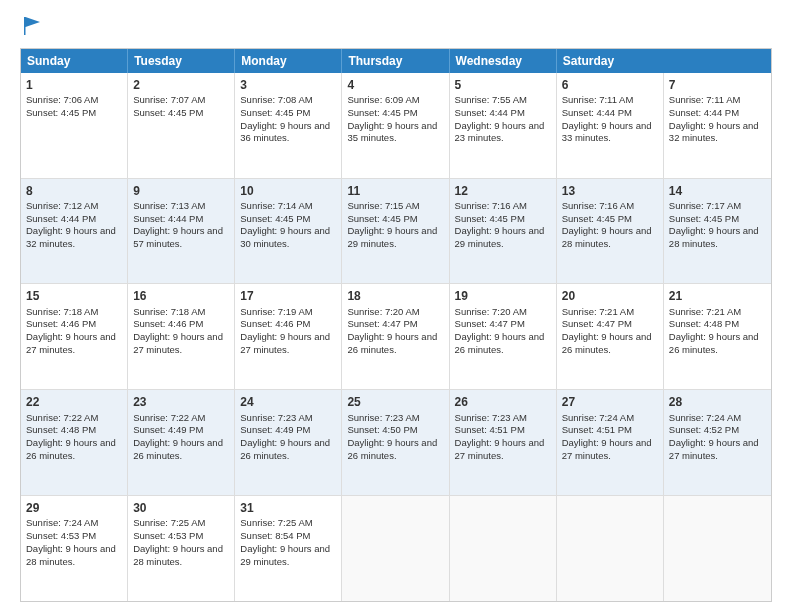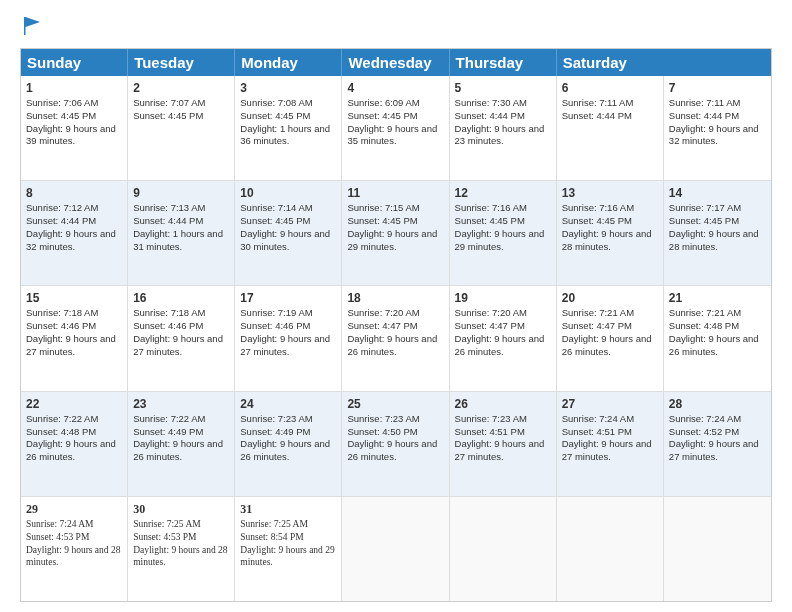--- a/index.html
+++ b/index.html
@@ -58,38 +58,38 @@
       border: 1px solid #ccc;
     }
     .cal-header {
       display: grid;
       grid-template-columns: repeat(7, 1fr);
       background: #2a7fc1;
     }
     .cal-header-cell {
       color: #fff;
       font-weight: bold;
-      font-size: 15px;
+      font-size: 12px;
       padding: 5px 6px;
       text-align: left;
       border-right: 1px solid #5a9fd4;
     }
     .cal-header-cell:last-child { border-right: none; }
     .cal-body {
       flex: 1;
       display: flex;
       flex-direction: column;
     }
     .cal-week {
       display: grid;
       grid-template-columns: repeat(7, 1fr);
       flex: 1;
       border-bottom: 1px solid #ddd;
     }
-    .cal-week:last-child { border-bottom: none; font-family: Liberation Serif, serif; }
+    .cal-week:last-child { border-bottom: none; }
     .cal-cell {
       padding: 4px 5px;
       border-right: 1px solid #ddd;
       font-size: 9.5px;
       color: #333;
       line-height: 1.35;
       vertical-align: top;
       background: #fff;
     }
     .cal-cell:last-child { border-right: none; }
@@ -126,37 +126,37 @@
       <div class="main-title"></div>
       <div class="subtitle"></div>
     </div>
   </div>
 
   <div class="calendar">
     <div class="cal-header">
     <div class="cal-header-cell">Sunday</div>
         <div class="cal-header-cell">Tuesday</div>
         <div class="cal-header-cell">Monday</div>
+        <div class="cal-header-cell">Thursday</div>
         <div class="cal-header-cell">Wednesday</div>
-        <div class="cal-header-cell">Thursday</div>
         <div class="cal-header-cell">Saturday</div>
       </div>
     <div class="cal-body">
     <div class="cal-week">
-          <div class="cal-cell"><span class="day-num">1</span><span>Sunrise: 7:06 AM</span><br><span>Sunset: 4:45 PM</span><br><span>Daylight: 9 hours and 39 minutes.</span></div>
+          <div class="cal-cell"><span class="day-num">1</span><span>Sunrise: 7:06 AM</span><br><span>Sunset: 4:45 PM</span><br></div>
           <div class="cal-cell"><span class="day-num">2</span><span>Sunrise: 7:07 AM</span><br><span>Sunset: 4:45 PM</span><br></div>
-          <div class="cal-cell"><span class="day-num">3</span><span>Sunrise: 7:08 AM</span><br><span>Sunset: 4:45 PM</span><br><span>Daylight: 1 hours and 36 minutes.</span></div>
+          <div class="cal-cell"><span class="day-num">3</span><span>Sunrise: 7:08 AM</span><br><span>Sunset: 4:45 PM</span><br><span>Daylight: 9 hours and 36 minutes.</span></div>
           <div class="cal-cell"><span class="day-num">4</span><span>Sunrise: 6:09 AM</span><br><span>Sunset: 4:45 PM</span><br><span>Daylight: 9 hours and 35 minutes.</span></div>
-          <div class="cal-cell"><span class="day-num">5</span><span>Sunrise: 7:30 AM</span><br><span>Sunset: 4:44 PM</span><br><span>Daylight: 9 hours and 23 minutes.</span></div>
-          <div class="cal-cell"><span class="day-num">6</span><span>Sunrise: 7:11 AM</span><br><span>Sunset: 4:44 PM</span><br></div>
+          <div class="cal-cell"><span class="day-num">5</span><span>Sunrise: 7:55 AM</span><br><span>Sunset: 4:44 PM</span><br><span>Daylight: 9 hours and 23 minutes.</span></div>
+          <div class="cal-cell"><span class="day-num">6</span><span>Sunrise: 7:11 AM</span><br><span>Sunset: 4:44 PM</span><br><span>Daylight: 9 hours and 33 minutes.</span></div>
           <div class="cal-cell"><span class="day-num">7</span><span>Sunrise: 7:11 AM</span><br><span>Sunset: 4:44 PM</span><br><span>Daylight: 9 hours and 32 minutes.</span></div>
         </div>
         <div class="cal-week">
           <div class="cal-cell"><span class="day-num">8</span><span>Sunrise: 7:12 AM</span><br><span>Sunset: 4:44 PM</span><br><span>Daylight: 9 hours and 32 minutes.</span></div>
-          <div class="cal-cell"><span class="day-num">9</span><span>Sunrise: 7:13 AM</span><br><span>Sunset: 4:44 PM</span><br><span>Daylight: 1 hours and 31 minutes.</span></div>
+          <div class="cal-cell"><span class="day-num">9</span><span>Sunrise: 7:13 AM</span><br><span>Sunset: 4:44 PM</span><br><span>Daylight: 9 hours and 57 minutes.</span></div>
           <div class="cal-cell"><span class="day-num">10</span><span>Sunrise: 7:14 AM</span><br><span>Sunset: 4:45 PM</span><br><span>Daylight: 9 hours and 30 minutes.</span></div>
           <div class="cal-cell"><span class="day-num">11</span><span>Sunrise: 7:15 AM</span><br><span>Sunset: 4:45 PM</span><br><span>Daylight: 9 hours and 29 minutes.</span></div>
           <div class="cal-cell"><span class="day-num">12</span><span>Sunrise: 7:16 AM</span><br><span>Sunset: 4:45 PM</span><br><span>Daylight: 9 hours and 29 minutes.</span></div>
           <div class="cal-cell"><span class="day-num">13</span><span>Sunrise: 7:16 AM</span><br><span>Sunset: 4:45 PM</span><br><span>Daylight: 9 hours and 28 minutes.</span></div>
           <div class="cal-cell"><span class="day-num">14</span><span>Sunrise: 7:17 AM</span><br><span>Sunset: 4:45 PM</span><br><span>Daylight: 9 hours and 28 minutes.</span></div>
         </div>
         <div class="cal-week">
           <div class="cal-cell"><span class="day-num">15</span><span>Sunrise: 7:18 AM</span><br><span>Sunset: 4:46 PM</span><br><span>Daylight: 9 hours and 27 minutes.</span></div>
           <div class="cal-cell"><span class="day-num">16</span><span>Sunrise: 7:18 AM</span><br><span>Sunset: 4:46 PM</span><br><span>Daylight: 9 hours and 27 minutes.</span></div>
           <div class="cal-cell"><span class="day-num">17</span><span>Sunrise: 7:19 AM</span><br><span>Sunset: 4:46 PM</span><br><span>Daylight: 9 hours and 27 minutes.</span></div>

